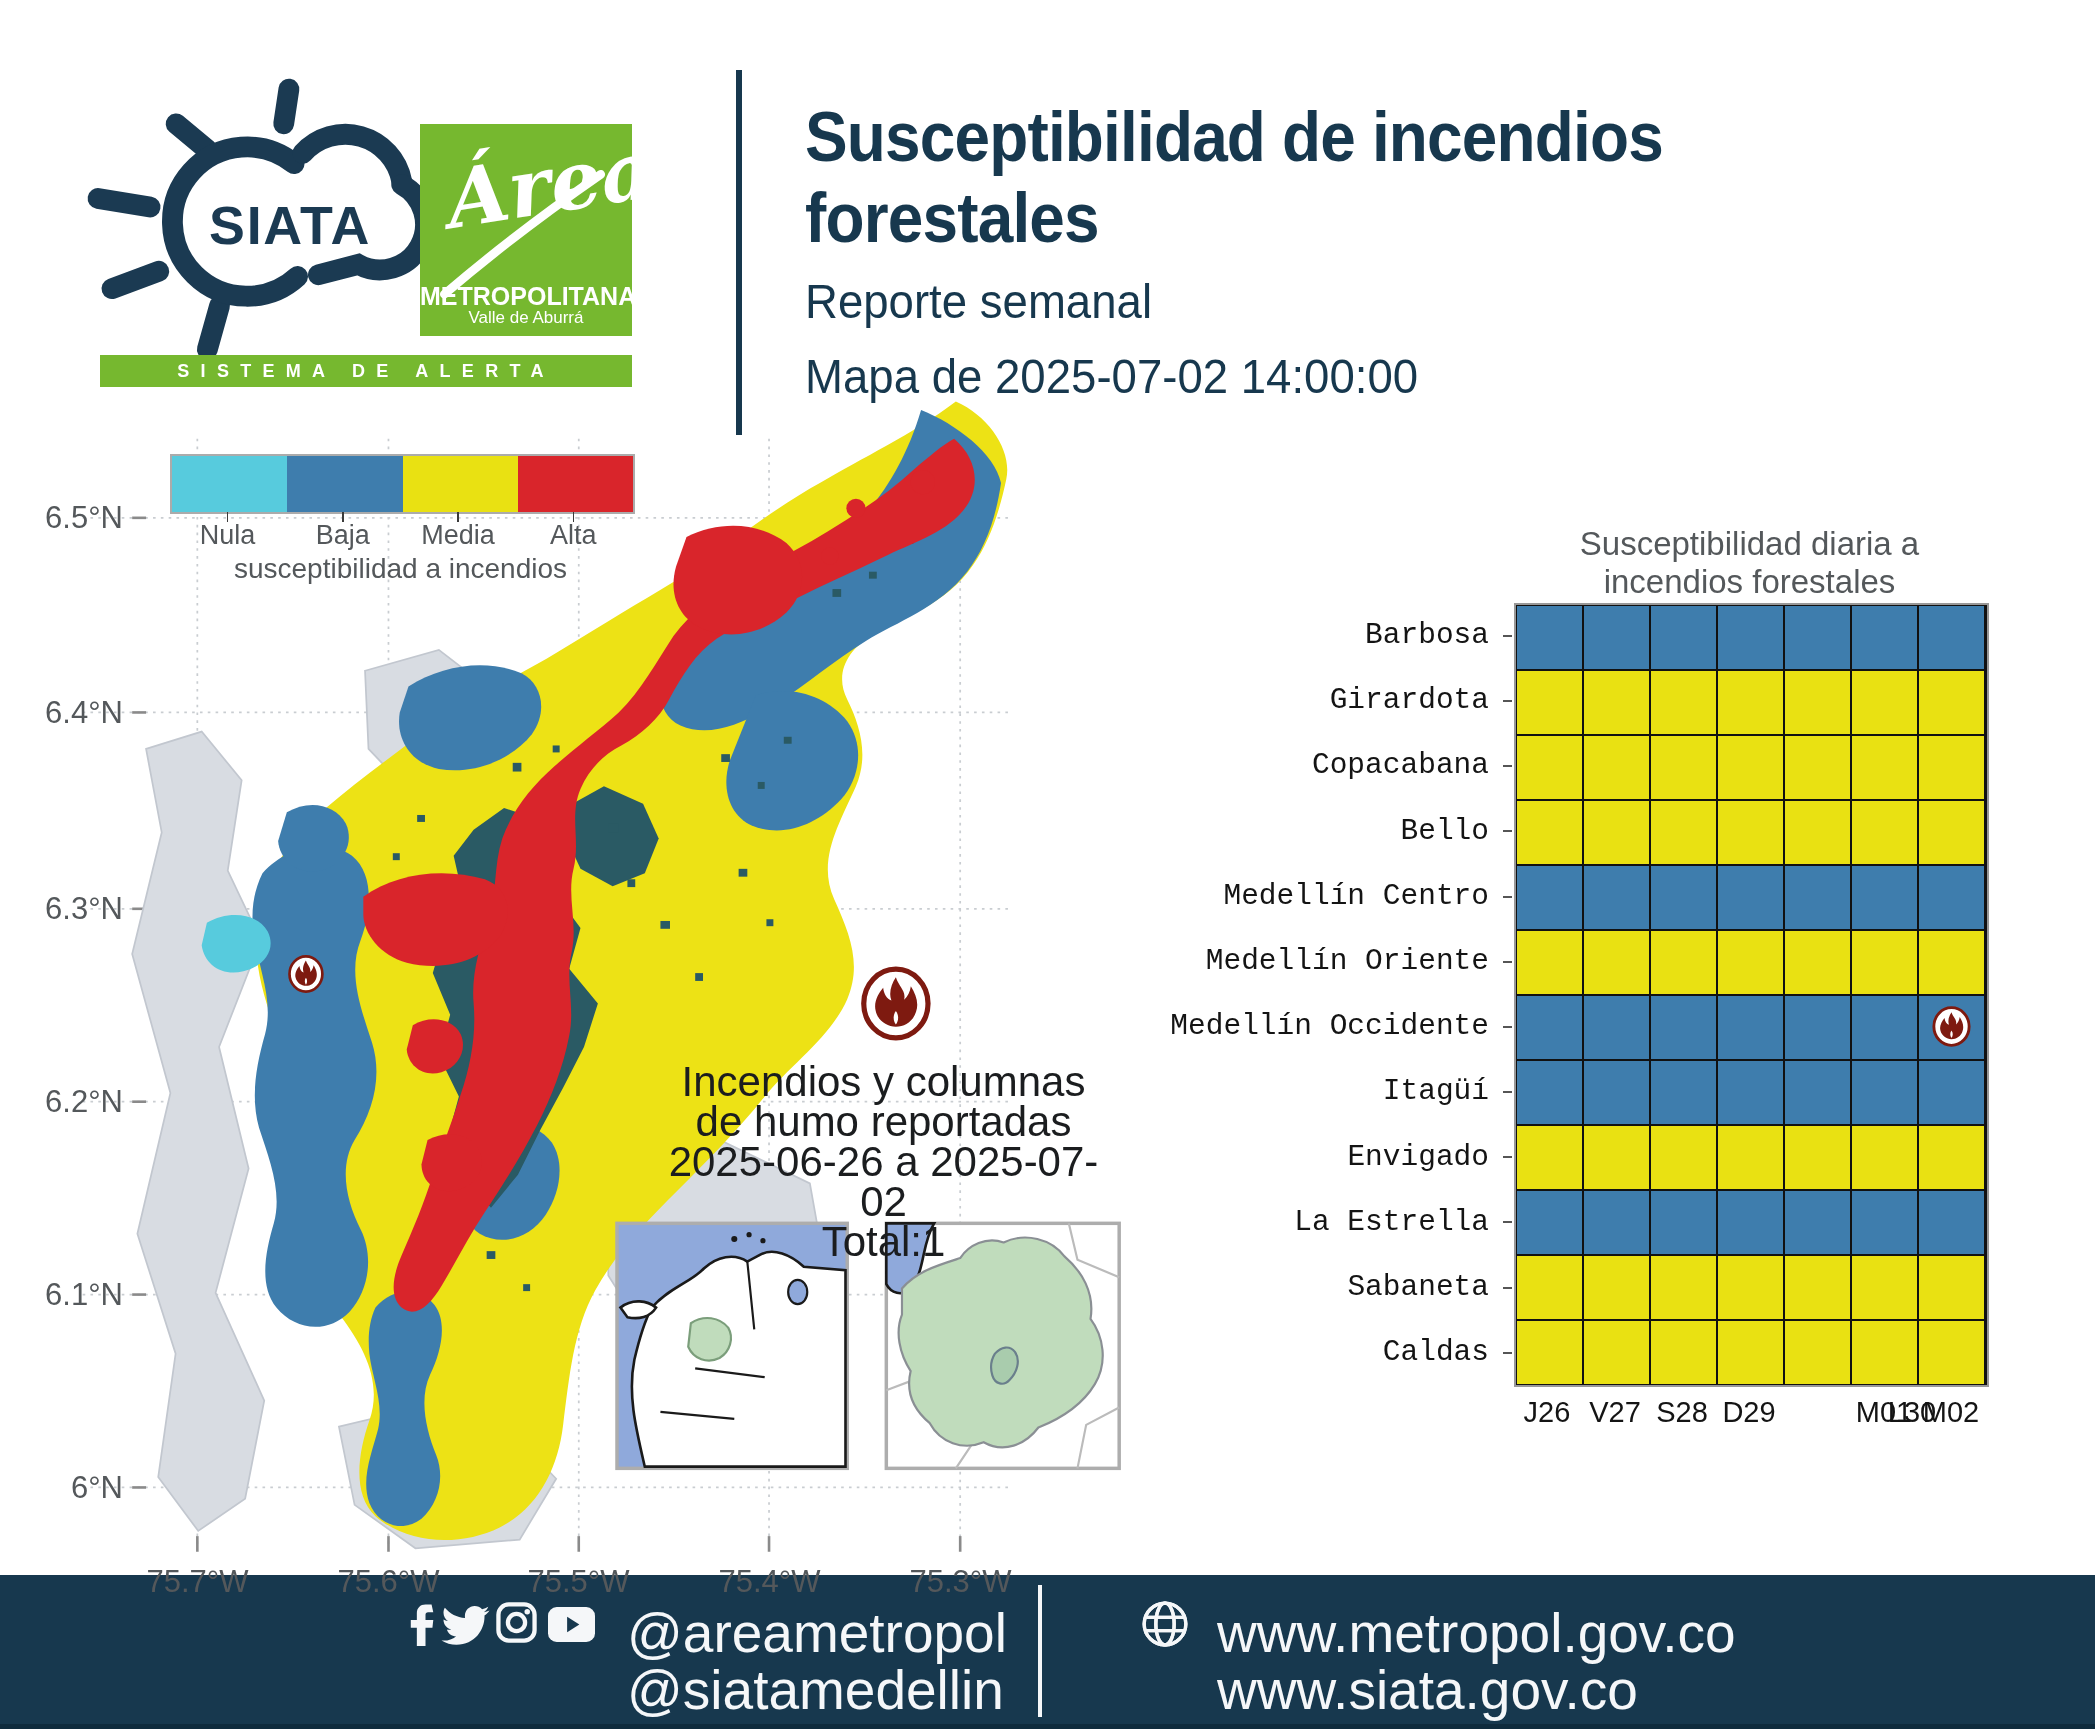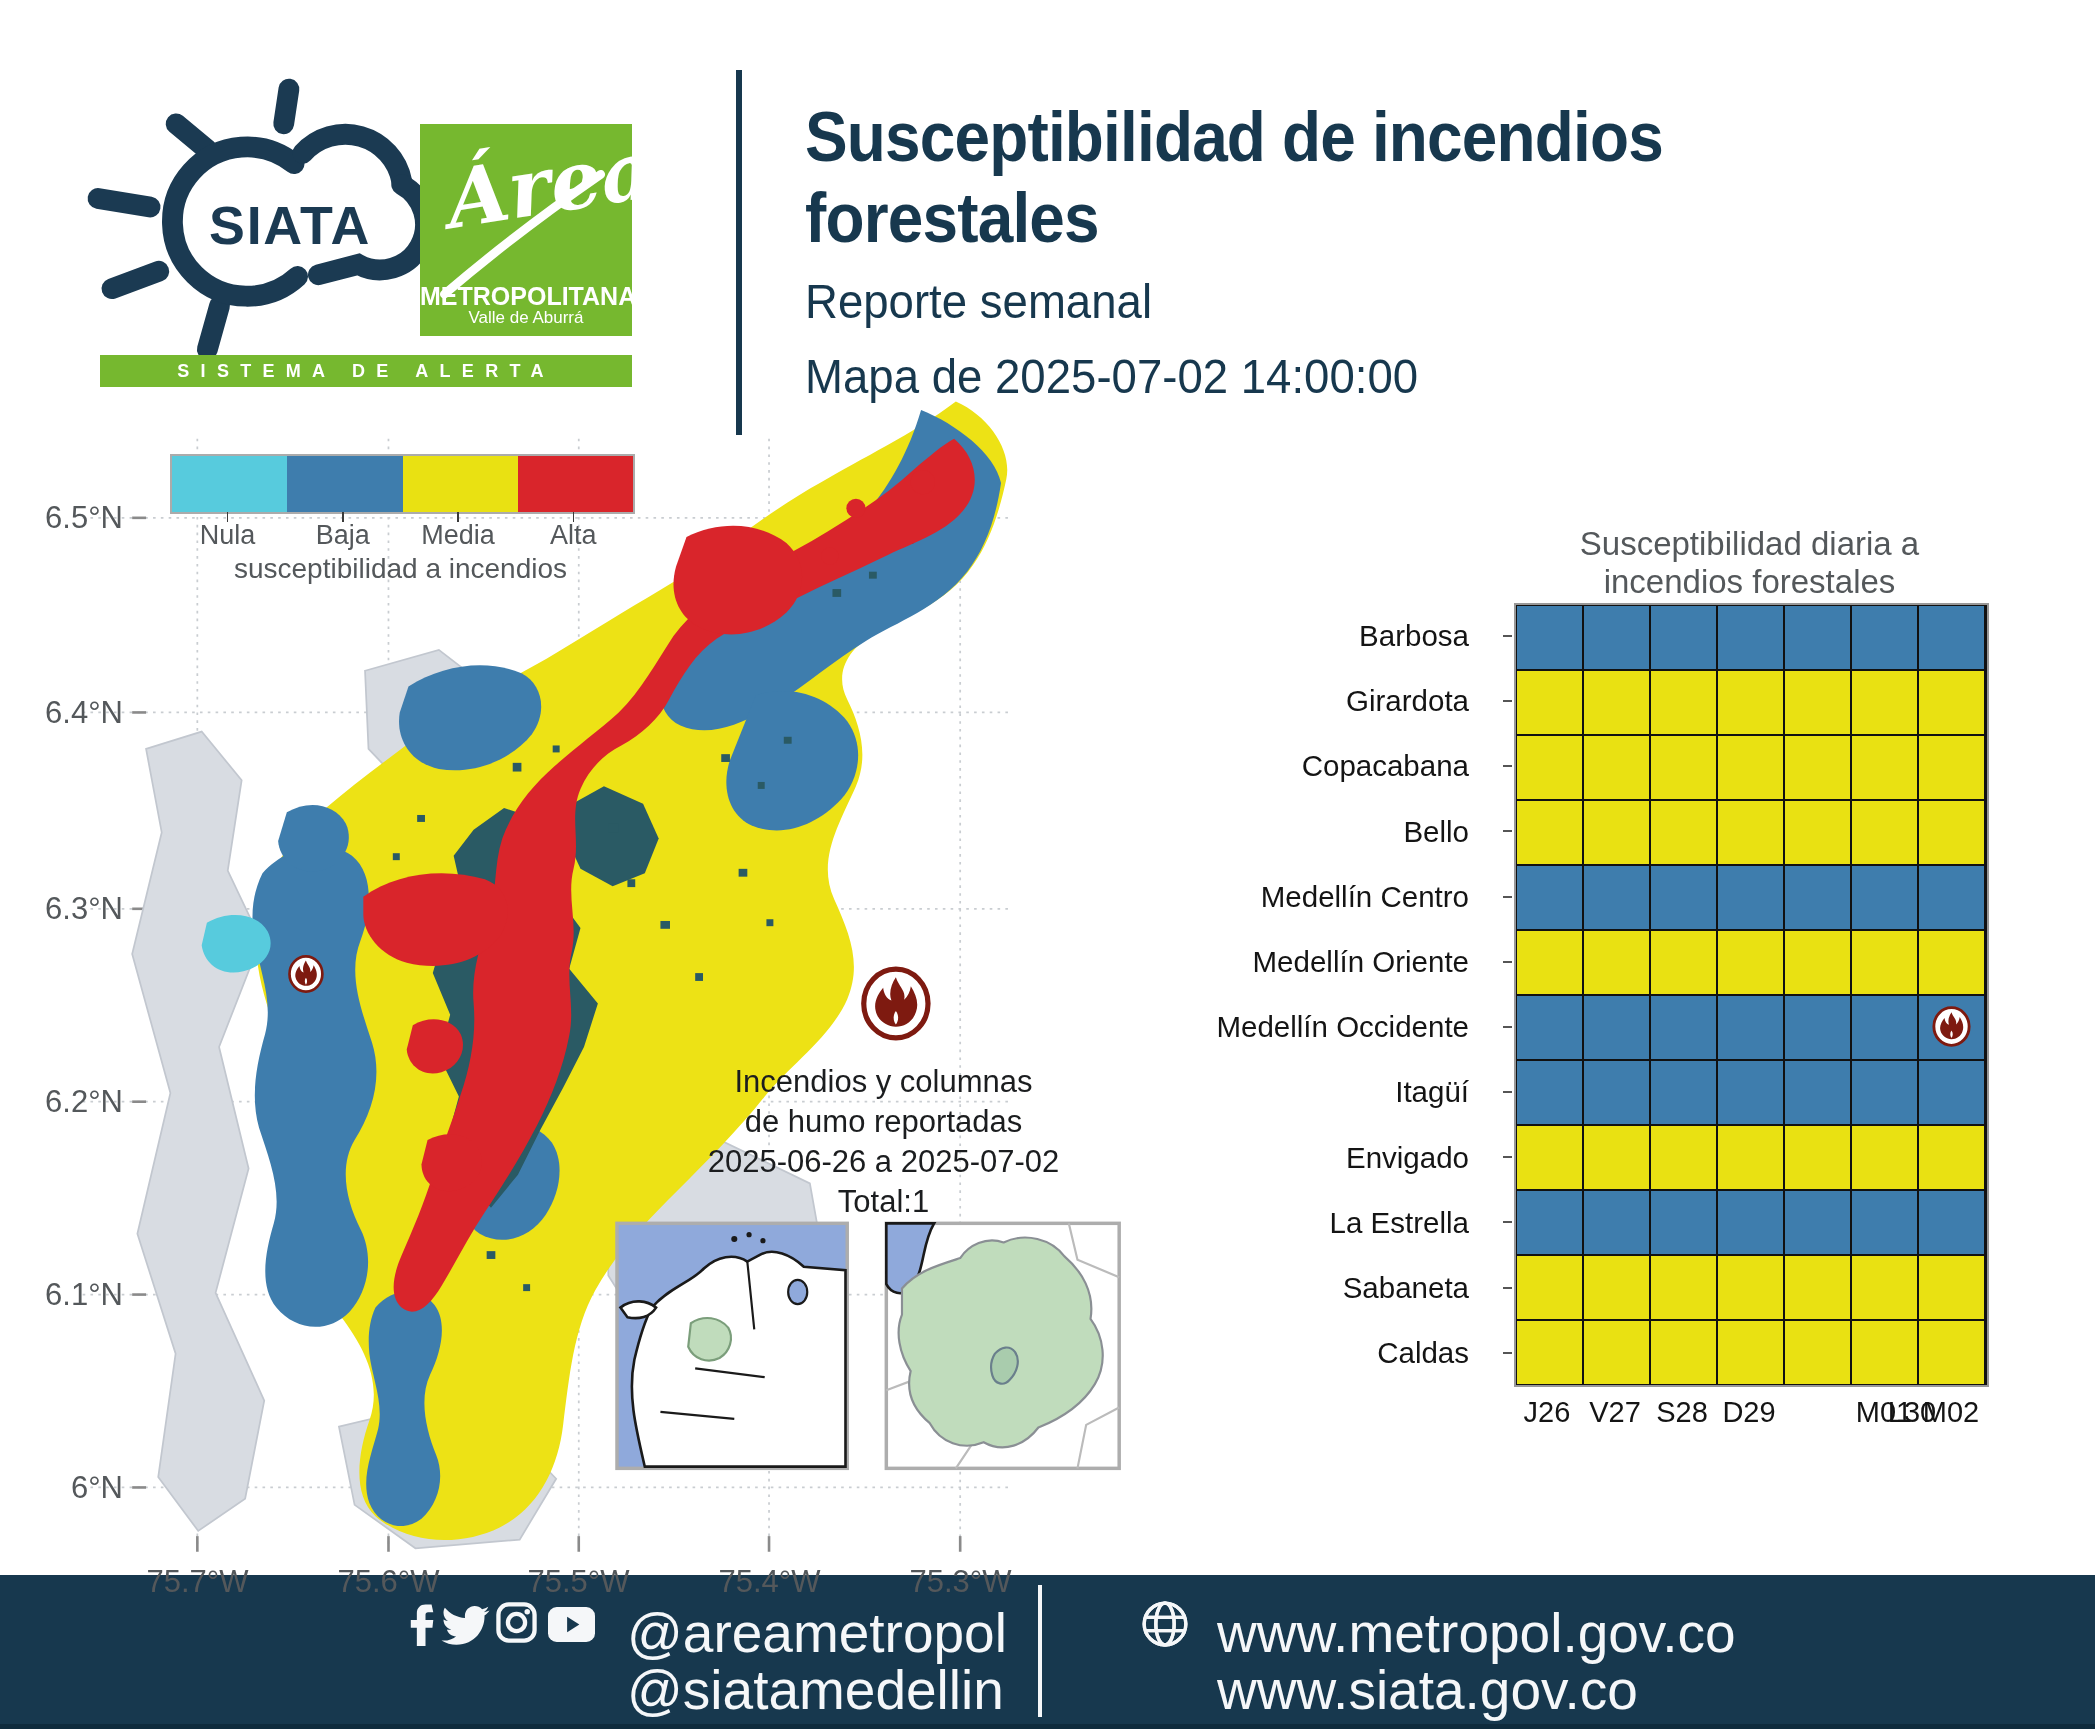--- a/index.html
+++ b/index.html
@@ -31,29 +31,29 @@
   .legend-tick{flex:1 1 0;display:flex;justify-content:center;}
   .legend-tick span{display:block;width:1.7px;height:10.4px;background:#3a3a3a;}
   #legend-labels{left:170px;top:520px;width:461px;display:flex;}
   .legend-label{flex:1 1 0;text-align:center;font-size:27px;color:#54585B;}
   #legend-caption{left:170px;top:553px;width:461px;text-align:center;font-size:28px;color:#54585B;}
   
   .lat-label{position:absolute;width:130px;left:-7px;text-align:right;font-size:31px;color:#54585B;height:38px;line-height:38px;}
   .lon-label{position:absolute;width:191px;text-align:center;font-size:31px;color:#54585B;top:1564px;}
   
   #annotation{left:666px;top:1062px;width:435px;text-align:center;color:#1B1D1F;
-      font-size:31px;line-height:40px;}
+      font-size:42px;line-height:40px;}
   
   #heat-title{left:1489px;top:525px;width:521px;text-align:center;color:#54585B;font-size:33px;line-height:38px;}
   #heat-grid{left:1514px;top:603px;width:471px;display:grid;
       grid-template-columns:repeat(7,67px);grid-auto-rows:65px;
       border:2.6px solid #989898;box-sizing:content-box;background:#111;}
   .heat-cell{border:1.3px solid #111;box-sizing:border-box;}
-  .heat-row-label{position:absolute;width:487px;right:626px;text-align:right;font-size:29.5px;
-      height:65px;line-height:65px;color:#141414;}
+  .heat-row-label{position:absolute;width:487px;right:606px;text-align:right;font-size:29.5px;
+      height:65px;line-height:65px;color:#141414;font-family:Liberation Mono, monospace;}
   .heat-row-tick{position:absolute;left:1503px;width:8.7px;height:1.7px;background:#555;}
   .heat-xtick{position:absolute;width:104px;text-align:center;font-size:29px;color:#141414;top:1396px;}
   #heat-xlabel{left:1489px;top:1430px;width:521px;text-align:center;font-size:35px;color:#54585B;}
   #grid-fire{left:1930px;top:1005px;}
   
   #footer{left:0;top:1575px;width:2095px;height:155px;background:#17384E;}
   #footer-edge{left:0;top:1724px;width:2095px;height:5.2px;background:#0F2B3D;}
   .footer-text{position:absolute;color:#F5F7F9;font-size:55px;white-space:nowrap;}
   #handle1{left:627px;top:1601px;} #handle2{left:627px;top:1658px;text-align:center;}
   #site1{left:1217px;top:1601px;} #site2{left:1217px;top:1658px;}

